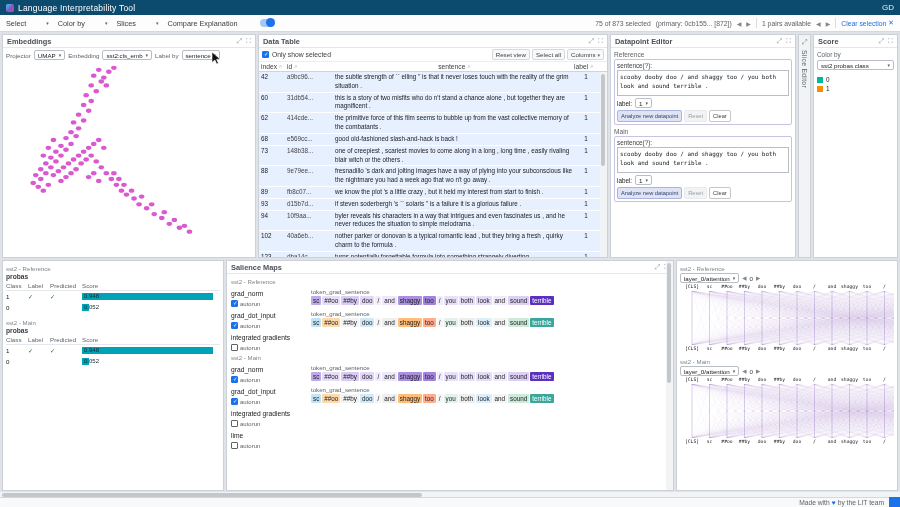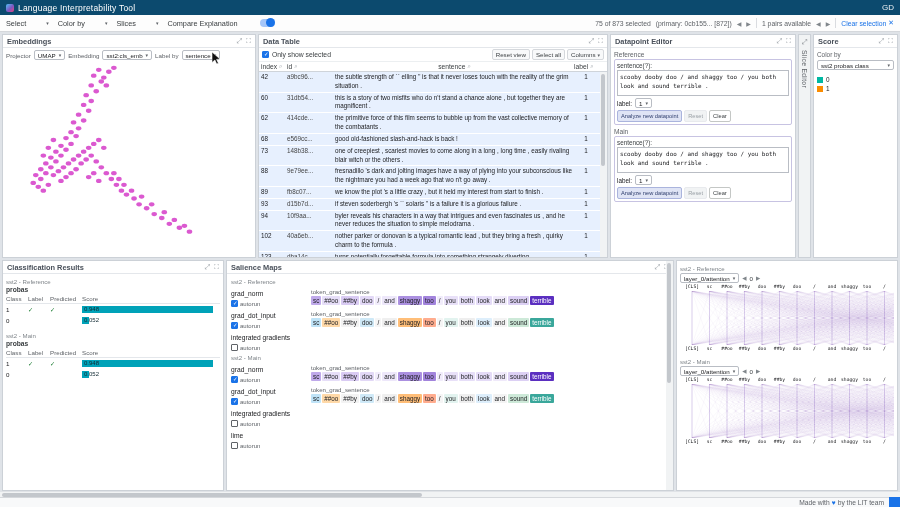--- a/index.html
+++ b/index.html
@@ -483,27 +483,20 @@
           </div>
       </div>
     </div>
 
   </div>
 
 
   <div class="bottom">
 
     <div class="panel p-cls">
-      <div class="p-head">
-        <span class="p-title">Classification Results</span>
-        <span class="ph-icons">
-            <span>⤢</span>
-            <span>⛶</span>
-          </span>
-      </div>
       <div class="cls-body">
           <div class="cls-section">
             <div class="model-label">sst2 - Reference</div>
     <div class="cls-field">probas</div>
     <div class="cls-grid h">
               <span>Class</span>
               <span>Label</span>
               <span>Predicted</span>
               <span>Score</span>
             </div>

